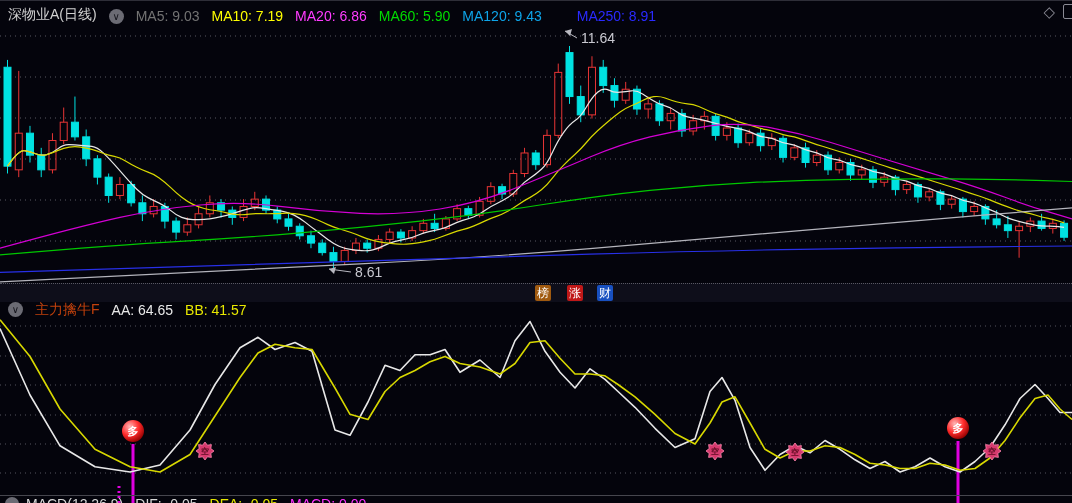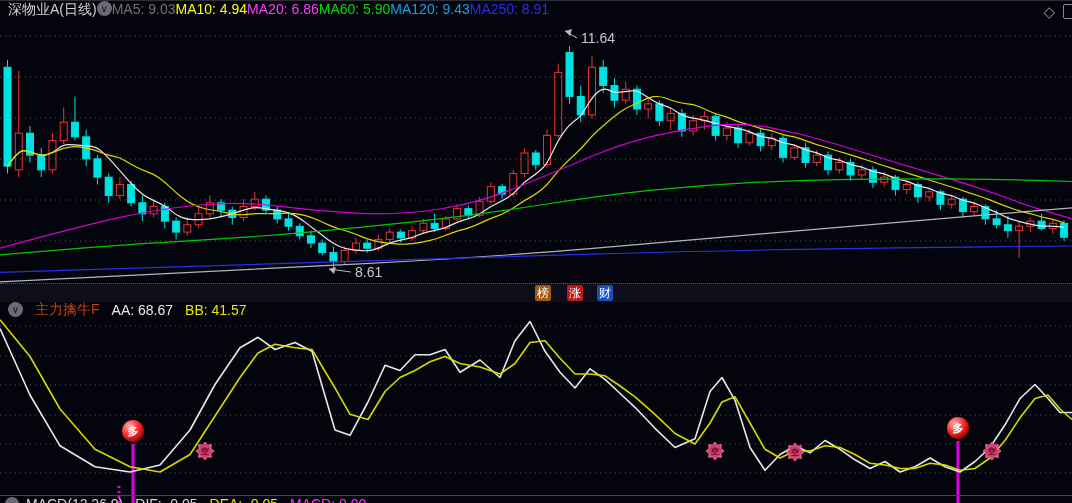--- a/index.html
+++ b/index.html
@@ -1,19 +1,19 @@
 <!DOCTYPE html>
 <html><head>
 <meta charset="utf-8">
 <style>
   html,body{margin:0;padding:0;background:#04040c;width:1072px;height:503px;overflow:hidden;
     font-family:"Liberation Sans","DejaVu Sans",sans-serif;}
   .app{position:relative;width:1072px;height:503px;background:#04040c;}
-  .main-header{position:absolute;left:0;top:0;width:1072px;height:24px;display:flex;align-items:flex-start;
-    padding-left:8px;box-sizing:border-box;border-top:1px solid #2e2e38;font-size:14px;z-index:5;}
+  .main-header{position:absolute;left:0;top:0;width:1072px;height:24px;display:flex;align-items:flex-end;
+    gap:12px;padding-left:8px;box-sizing:border-box;border-top:1px solid #2e2e38;font-size:14px;z-index:5;}
   .main-header .title{color:#d0d0d0;}
   .chev{display:inline-flex;align-items:center;justify-content:center;width:15px;height:15px;border-radius:50%;
     background:#6b6b74;color:#14141c;font-size:10px;line-height:1;flex:0 0 auto;}
   .ma{white-space:nowrap;}
   .win-icons{position:absolute;right:2px;top:4px;display:flex;align-items:center;gap:8px;z-index:6;}
   .diamond{color:#8a8a94;font-size:15px;line-height:1;}
   .winbox{width:11px;height:13px;border:1px solid #8a8a94;border-radius:2px;margin-right:-6px;}
   svg{position:absolute;left:0;display:block;}
   #mainChart{top:0;z-index:1;}
   #subChart{top:301px;z-index:1;}
@@ -336,25 +336,25 @@
       <text x="581" y="43" fill="#c8c8d0" font-size="14">11.64</text>
       <line x1="329" y1="269" x2="351" y2="272" stroke="#b8b8c0" stroke-width="1"></line>
       <path d="M329,269 l7,-2 l-2,7 z" fill="#b8b8c0"></path>
       <text x="355" y="277" fill="#c8c8d0" font-size="14">8.61</text>
     </svg>
 
   <div class="main-header">
     <span class="title">深物业A(日线)</span>
     <span class="chev">∨</span>
     <span class="ma" style="color: #737373;">MA5: 9.03</span>
-    <span class="ma" style="color: rgb(255, 255, 0);">MA10: 4.94</span>
+    <span class="ma" style="color: rgb(255, 255, 0);">MA10: 7.19</span>
     <span class="ma" style="color: rgb(255, 60, 255);">MA20: 6.86</span>
     <span class="ma" style="color: rgb(0, 220, 0);">MA60: 5.90</span>
     <span class="ma" style="color: #0ea5e9;">MA120: 9.43</span>
-    <span class="ma" style="color: rgb(42, 42, 255);">MA250: 8.91</span>
+    <span class="ma" style="color: rgb(42, 42, 255); margin-left: 23px;">MA250: 8.91</span>
   </div>
 
   <div class="win-icons">
     <span class="diamond">◇</span>
     <span class="winbox"></span>
   </div>
 
   <div class="divider">
     <span class="badge" style="left: 535px; background: rgb(160, 90, 16);">榜</span>
     <span class="badge" style="left: 567px; background: rgb(192, 24, 24);">涨</span>
@@ -402,21 +402,21 @@
       </g>
       <g>
         <path d="M1001.0,451.0L997.8,453.4L998.4,457.4L994.4,456.8L992.0,460.0L989.6,456.8L985.6,457.4L986.2,453.4L983.0,451.0L986.2,448.6L985.6,444.6L989.6,445.2L992.0,442.0L994.4,445.2L998.4,444.6L997.8,448.6Z" fill="#d63a6e" stroke="#ff85ad" stroke-width="0.8"></path>
         <text x="992" y="454" fill="#5a0a1e" font-size="8" font-weight="bold" text-anchor="middle">空</text>
       </g>
     </svg>
 
   <div class="sub-header">
     <span class="chev">∨</span>
     <span style="color:#c2410c">主力擒牛F</span>
-    <span style="color: rgb(232, 232, 232);">AA: 68.67</span>
+    <span style="color: rgb(232, 232, 232);">AA: 64.65</span>
     <span style="color: rgb(232, 232, 0); text-align: right;">BB: 41.57</span>
   </div>
 
   <div class="panel-divider"></div>
 
   <div class="macd-strip">
     <span class="macd-chev"></span>
     <div class="macd-row">
       <span style="color: rgb(216, 216, 216);">MACD(12,26,9)</span>
       <span style="color: rgb(216, 216, 216);">DIF: -0.05</span>

